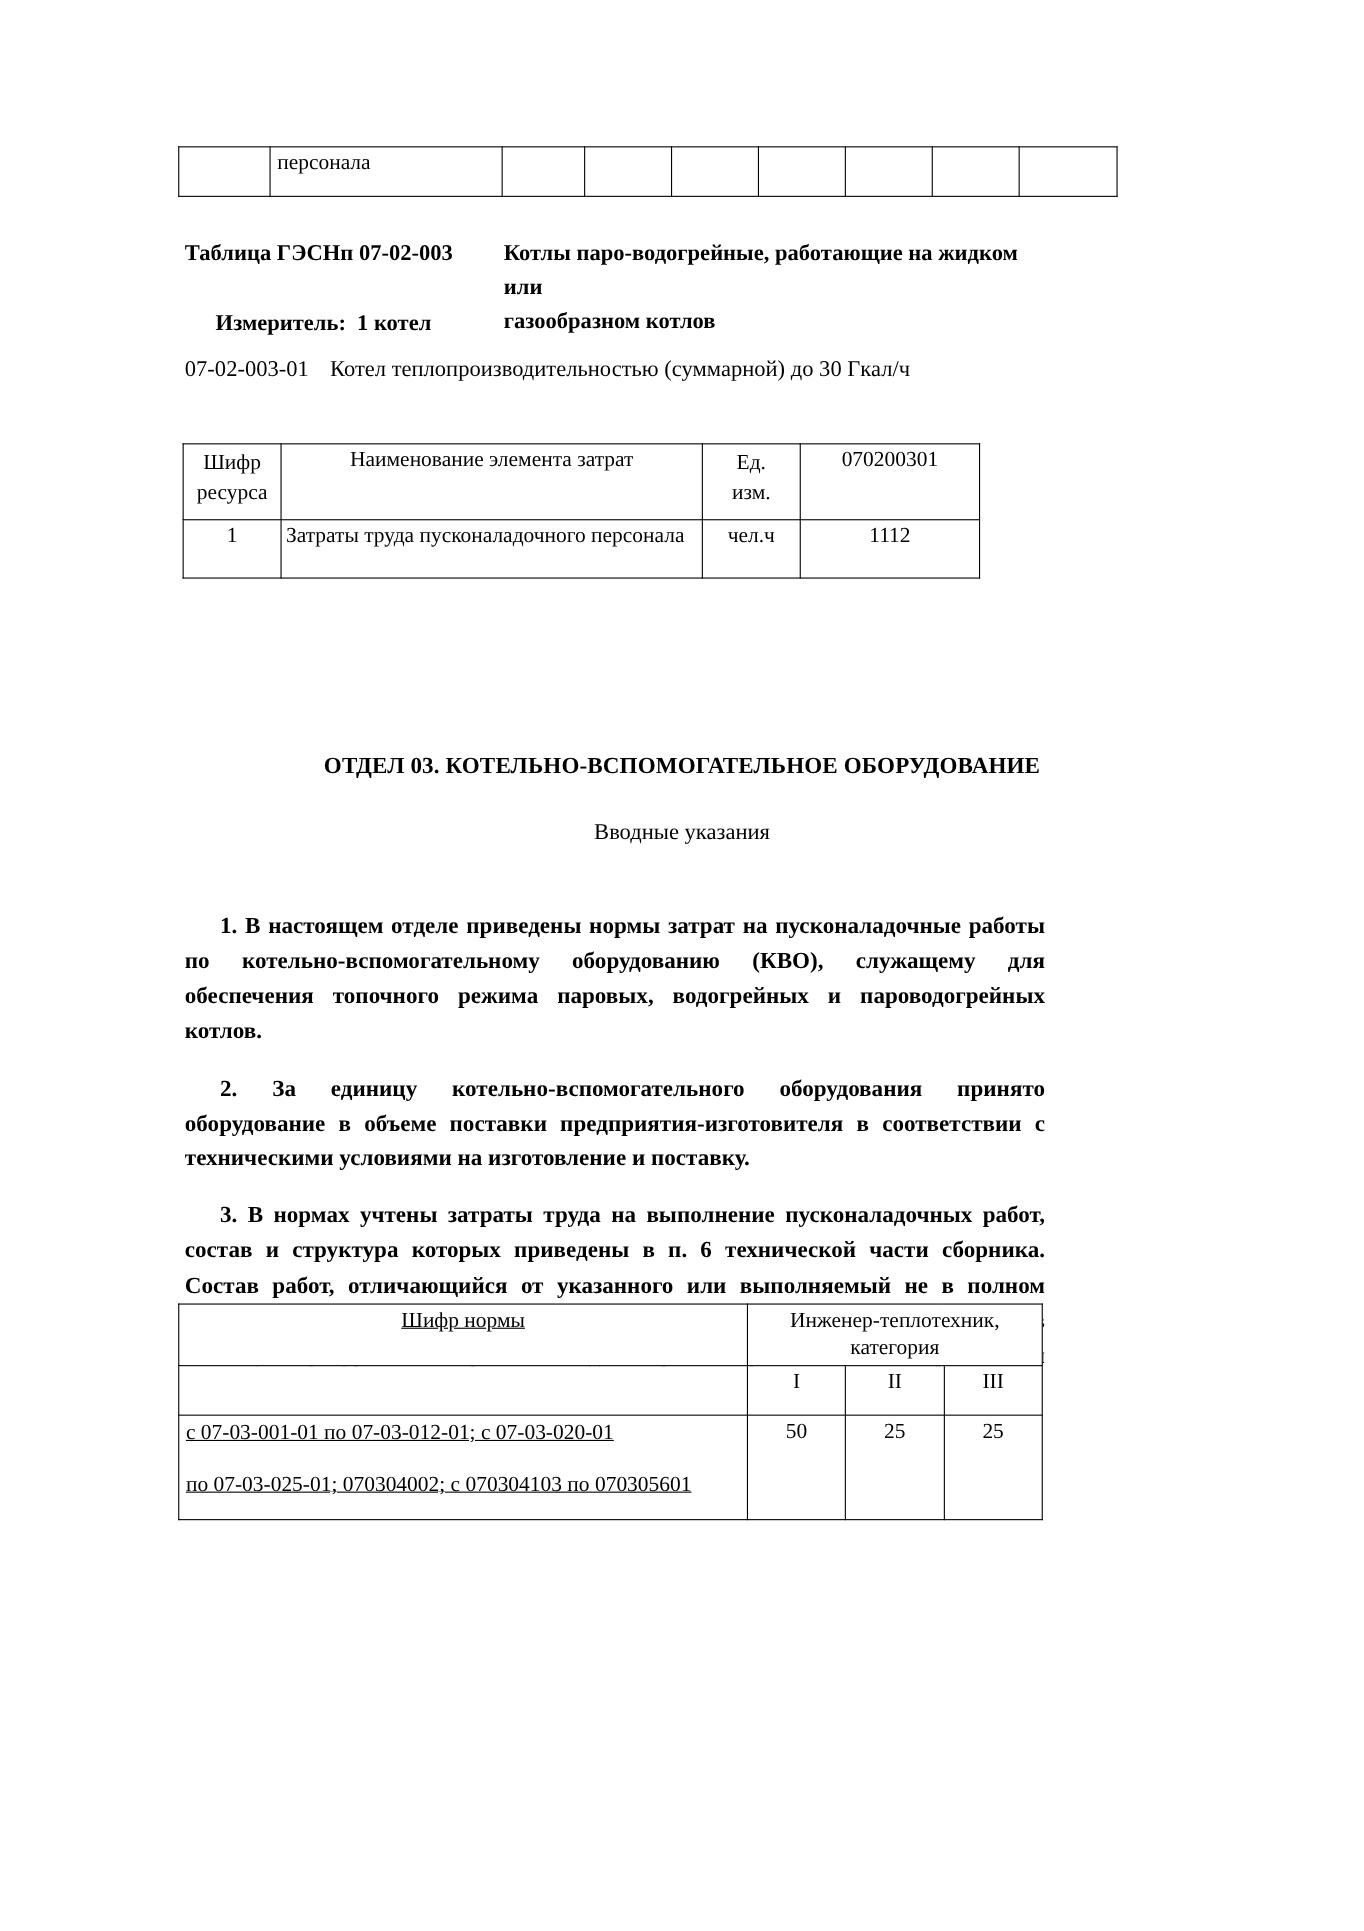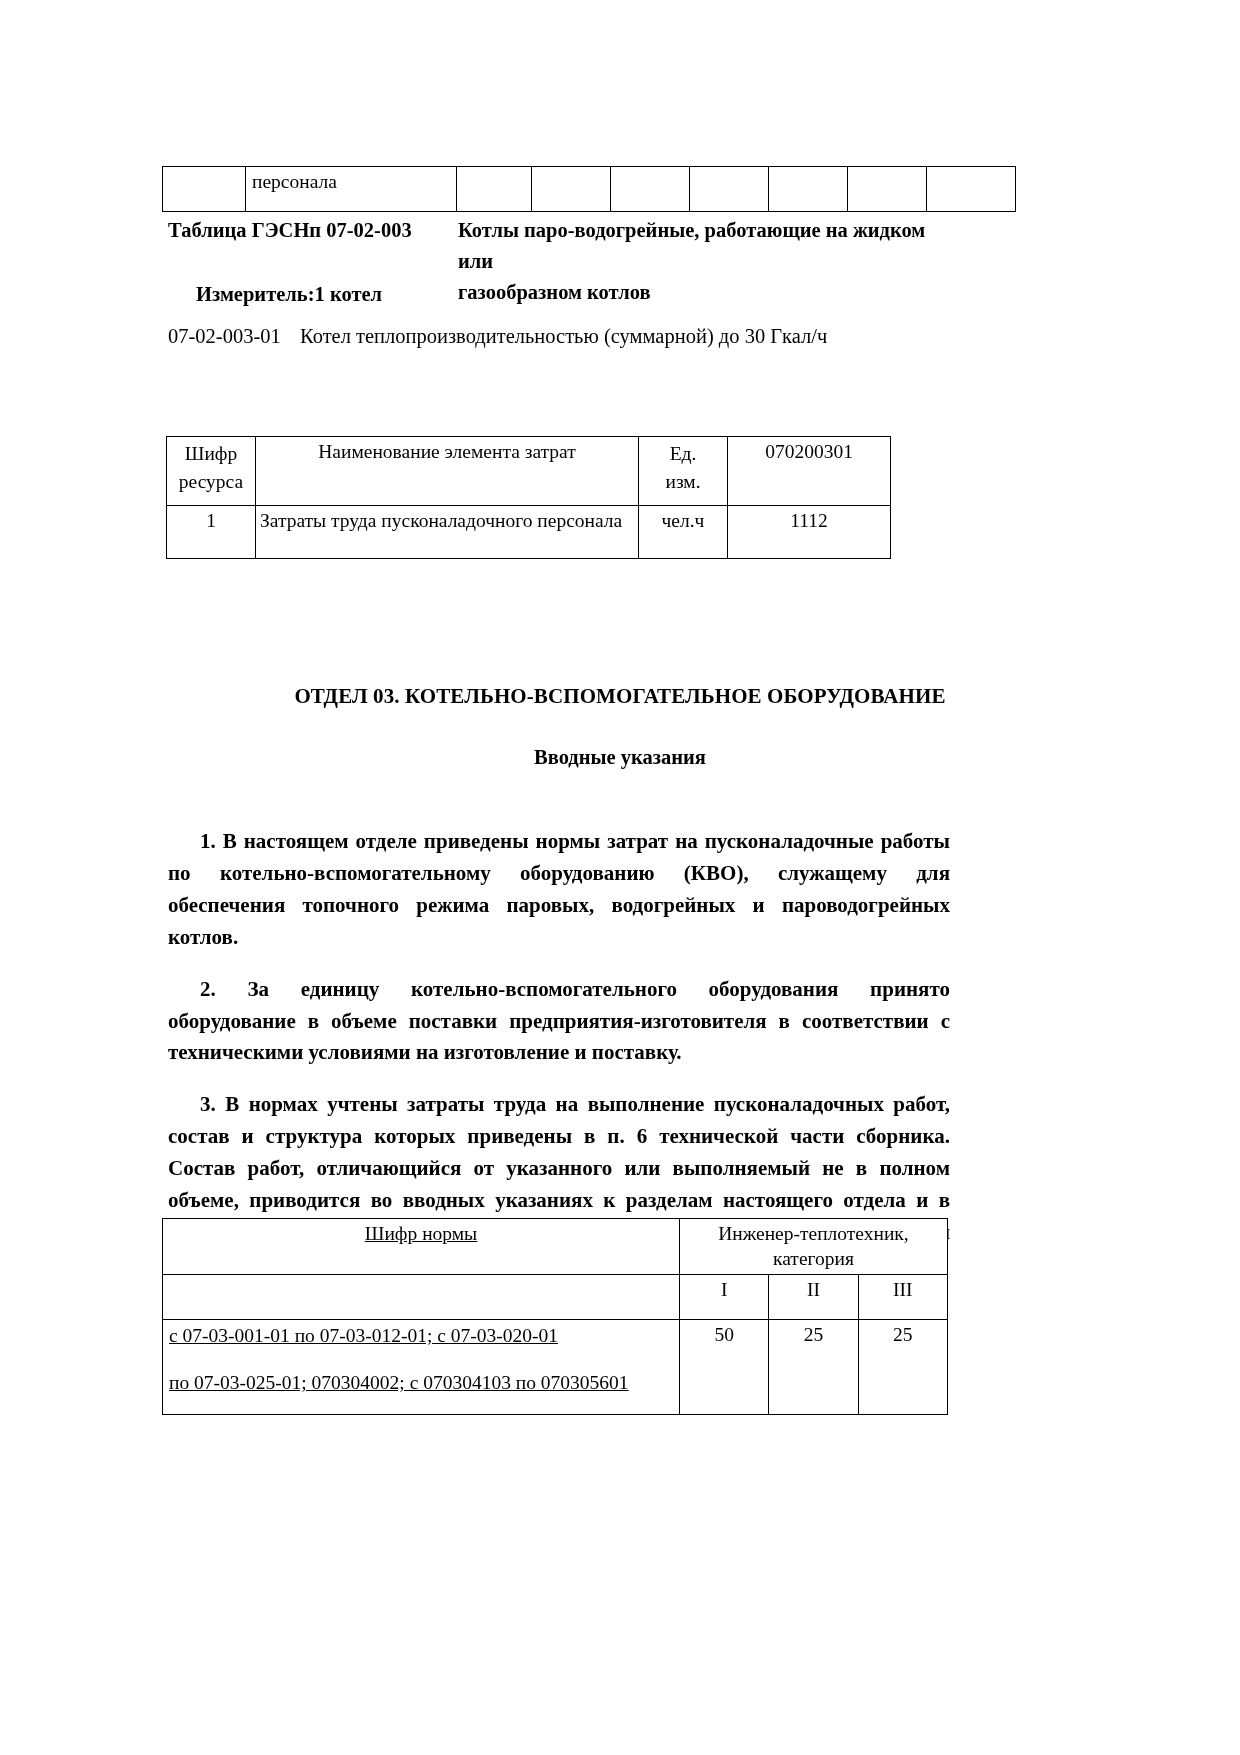--- a/index.html
+++ b/index.html
@@ -15,21 +15,20 @@
     margin: 0 auto;
     font-family: "Liberation Serif", "DejaVu Serif", serif;
     color: #000000;
     overflow: hidden;
   }
 
   
   table.doc-table {
     border-collapse: collapse;
     table-layout: fixed;
-    margin-top: 33px;
   }
   table.doc-table td,
   table.doc-table th {
     border: 1.4px solid #000000;
     padding: 3px 6px;
     font-weight: normal;
     font-size: 19.5px;
     line-height: 1.26;
     vertical-align: top;
     background: #ffffff;
@@ -77,21 +76,21 @@
   }
 
   .measure-line {
     position: absolute;
     left: 196px;
     top: 283px;
     font-weight: bold;
     font-size: 20.5px;
   }
   .measure-line .m-val {
-    margin-left: 0;
+    margin-left: 10px;
   }
 
   .norm-line {
     position: absolute;
     left: 168px;
     top: 325px;
     font-size: 20.5px;
     white-space: nowrap;
   }
   .norm-line .n-code {
@@ -138,21 +137,21 @@
     font-weight: bold;
     font-size: 21px;
     letter-spacing: 0.1px;
   }
   .subsection-heading {
     position: absolute;
     left: 0;
     top: 746px;
     width: 1240px;
     text-align: center;
-    font-weight: bold;
+    font-weight: normal;
     font-size: 20.5px;
   }
 
   
   .body-block {
     position: absolute;
     left: 168px;
     top: 826px;
     width: 782px;
   }

